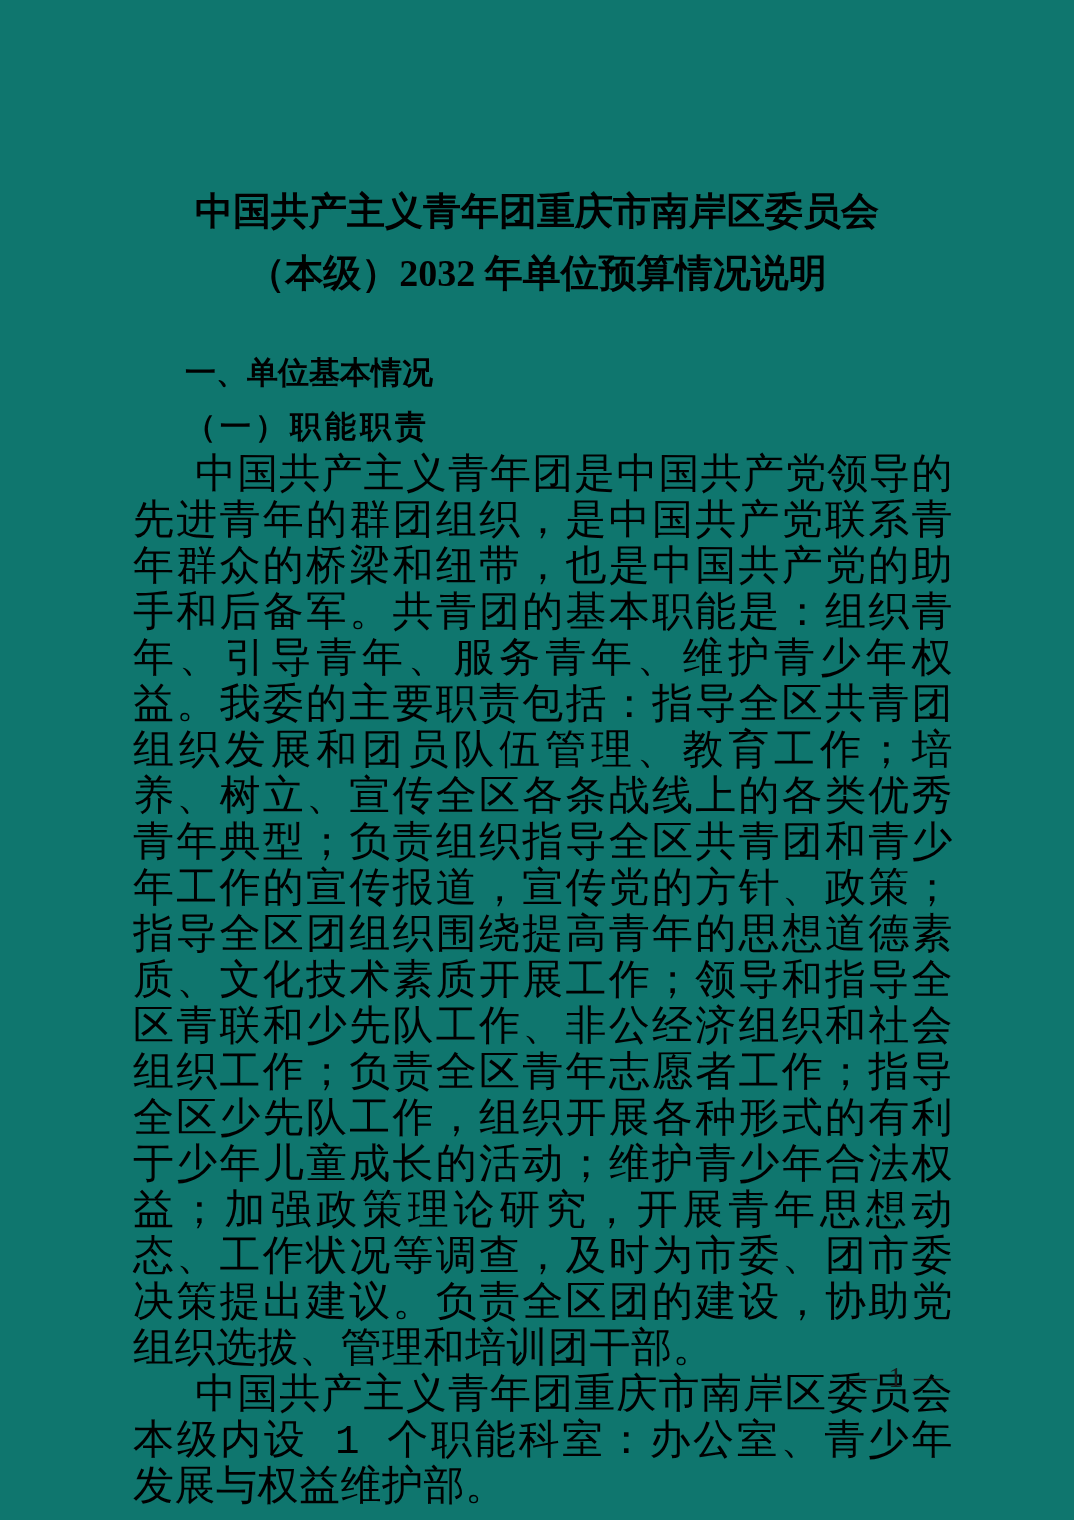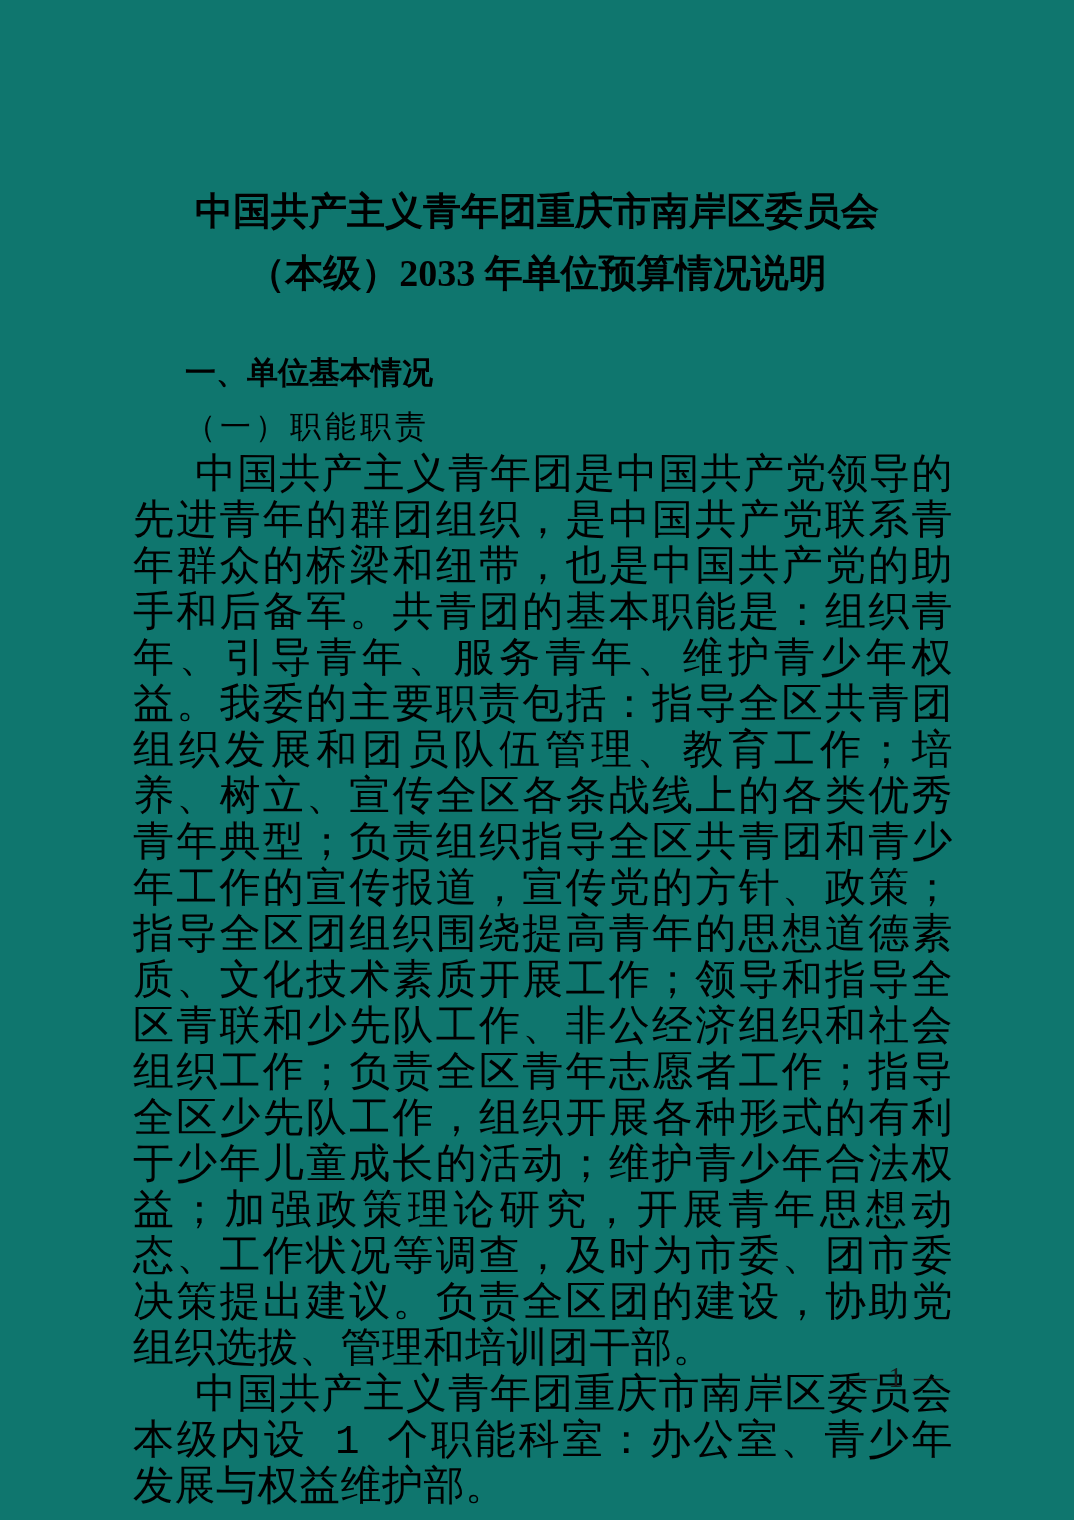--- a/index.html
+++ b/index.html
@@ -32,21 +32,21 @@
     margin-top: 42px;
     font-family: "Liberation Sans", sans-serif;
     font-weight: bold;
     font-size: 31px;
     line-height: 53.5px;
     text-indent: 52px;
     color: #000000;
   }
   .subsection-heading {
     font-family: "Liberation Serif", serif;
-    font-weight: normal;
+    font-weight: bold;
     font-size: 31px;
     line-height: 53.5px;
     letter-spacing: 4px;
     text-indent: 52px;
     color: #000000;
   }
   .body-paragraph {
     font-family: Liberation Mono, monospace;
     font-weight: normal;
     font-size: 41px;
@@ -67,21 +67,21 @@
     letter-spacing: 2px;
   }
 </style>
 </head>
 <body>
 
 <div class="page">
 
   <h1 class="doc-title">
     <span class="title-line">中国共产主义青年团重庆市南岸区委员会</span>
-    <span class="title-line">（本级）2033 年单位预算情况说明</span>
+    <span class="title-line">（本级）2032 年单位预算情况说明</span>
   </h1>
 
   <div class="content">
 
     <h2 class="section-heading">一、单位基本情况</h2>
 
     <h3 class="subsection-heading">（一）职能职责</h3>
 
     <p class="body-paragraph">中国共产主义青年团是中国共产党领导的先进青年的群团组织，是中国共产党联系青年群众的桥梁和纽带，也是中国共产党的助手和后备军。共青团的基本职能是：组织青年、引导青年、服务青年、维护青少年权益。我委的主要职责包括：指导全区共青团组织发展和团员队伍管理、教育工作；培养、树立、宣传全区各条战线上的各类优秀青年典型；负责组织指导全区共青团和青少年工作的宣传报道，宣传党的方针、政策；指导全区团组织围绕提高青年的思想道德素质、文化技术素质开展工作；领导和指导全区青联和少先队工作、非公经济组织和社会组织工作；负责全区青年志愿者工作；指导全区少先队工作，组织开展各种形式的有利于少年儿童成长的活动；维护青少年合法权益；加强政策理论研究，开展青年思想动态、工作状况等调查，及时为市委、团市委决策提出建议。负责全区团的建设，协助党组织选拔、管理和培训团干部。</p>
 

